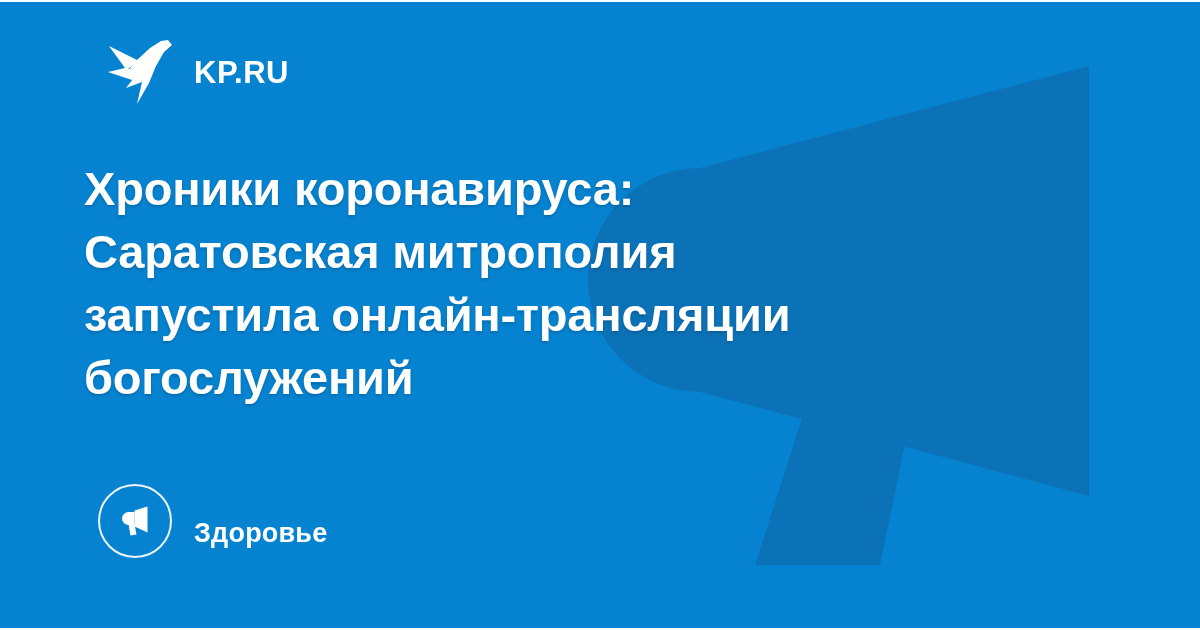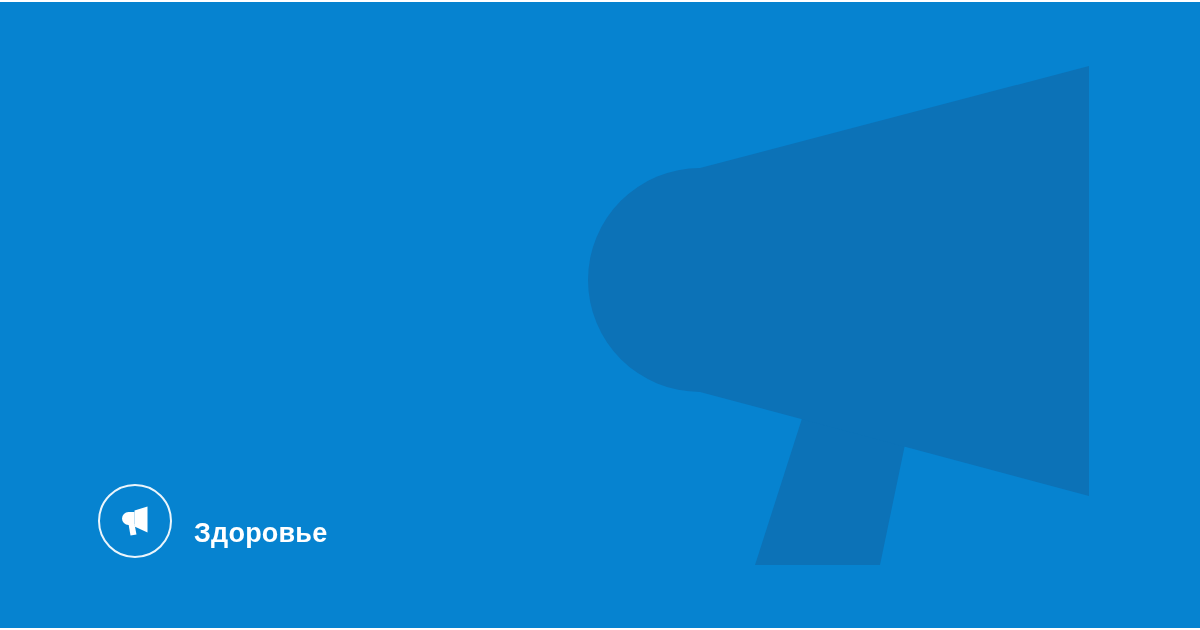--- a/index.html
+++ b/index.html
@@ -129,21 +129,38 @@
 
       <path d="M 745 168 L 745 392 L 700 392 A 112 112 0 0 1 700 168 Z"></path>
 
       <path d="M 700 168 L 1089 66 L 1089 496 L 700 392 Z"></path>
     </g>
   </svg>
 
   <div class="edge-strip top"></div>
   <div class="edge-strip bottom"></div>
 
+  <div id="header">
+    <svg id="bird-logo" viewBox="0 0 72 72" aria-hidden="true">
+      <g fill="#ffffff">
 
+        <path d="M3 10 L33 25 L22 33 L40 33 L26 44 L2 36 L19 32 Z"></path>
+
+        <path d="M62 4 L55 5 L44 12 L31 24 L17 41 L30 39 L20 52 L36 46 L31 68 L43 47 L50 30 L58 16 L66 9 Z"></path>
+      </g>
+    </svg>
+    <div id="brand-text">KP.RU</div>
+  </div>
+
+  <h1 id="headline">
+    <span class="ln">Хроники коронавируса:</span>
+    <span class="ln">Саратовская митрополия</span>
+    <span class="ln">запустила онлайн-трансляции</span>
+    <span class="ln">богослужений</span>
+  </h1>
 
   <div id="category">
     <span id="category-icon-circle">
       <svg width="40" height="40" viewBox="0 0 40 40" aria-hidden="true">
         <g fill="#ffffff">
 
           <path d="M19.5 9.5 L32.5 5.5 L32.5 31.5 L19.5 25.5 Z"></path>
 
           <path d="M19.5 11 L19.5 24 L13.5 24 A 6.5 6.5 0 0 1 13.5 11 Z"></path>
 

